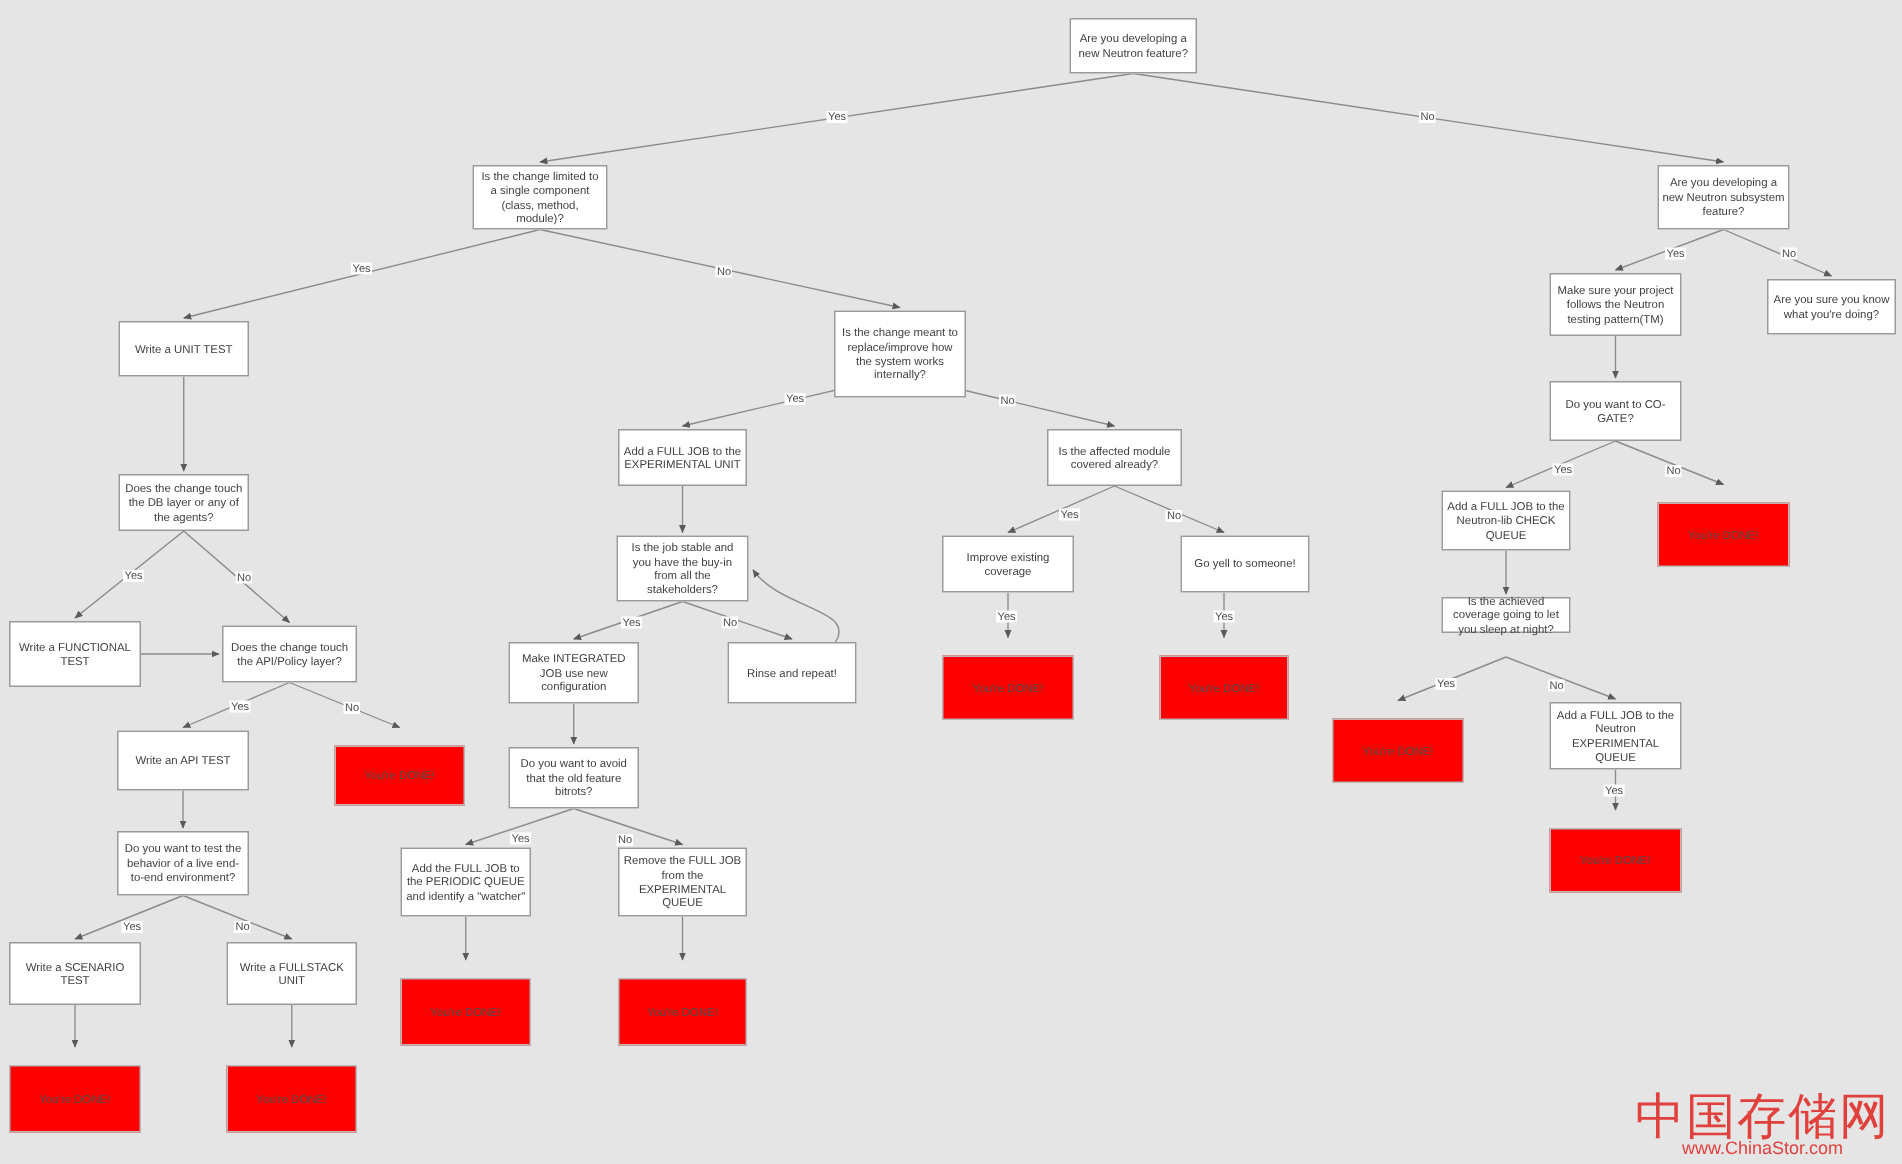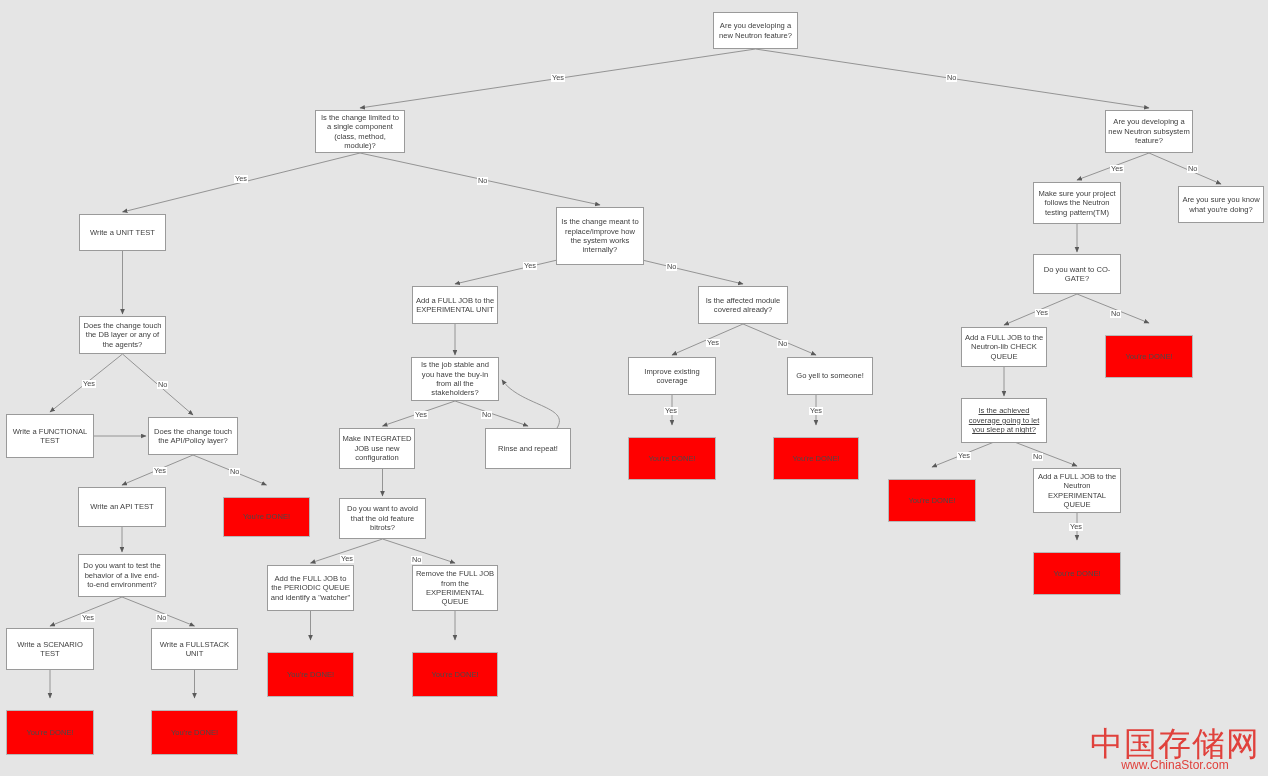--- a/index.html
+++ b/index.html
@@ -183,33 +183,33 @@
       </div>
       <div class="node done" style="left: 1105px; top: 325px; width: 88px; height: 43px;">
         <span>You're DONE!</span>
       </div>
       <div class="node" style="left: 78px; top: 487px; width: 88px; height: 40px;">
         <span>Write an API TEST</span>
       </div>
       <div class="node done" style="left: 223px; top: 487px; width: 87px; height: 40px;">
         <span>You're DONE!</span>
       </div>
-      <div class="node" style="left: 339px; top: 428px; width: 76px; height: 41px;">
+      <div class="node" style="left: 339px; top: 428px; width: 87px; height: 41px;">
         <span>Make INTEGRATED JOB use new configuration</span>
       </div>
       <div class="node" style="left: 485px; top: 428px; width: 86px; height: 41px;">
         <span>Rinse and repeat!</span>
       </div>
       <div class="node done" style="left: 628px; top: 427px; width: 88px; height: 43px;">
         <span>You're DONE!</span>
       </div>
       <div class="node done" style="left: 773px; top: 427px; width: 86px; height: 43px;">
         <span>You're DONE!</span>
       </div>
-      <div class="node" style="left: 961px; top: 398px; width: 86px; height: 45px; text-decoration: underline;">
+      <div class="node" style="left: 961px; top: 398px; width: 86px; height: 24px;">
         <span>Is the achieved coverage going to let you sleep at night?</span>
       </div>
       <div class="node" style="left: 78px; top: 554px; width: 88px; height: 43px;">
         <span>Do you want to test the behavior of a live end-to-end environment?</span>
       </div>
       <div class="node done" style="left: 888px; top: 469px; width: 88px; height: 43px;">
         <span>You're DONE!</span>
       </div>
       <div class="node" style="left: 1033px; top: 468px; width: 88px; height: 45px; justify-content: center;">
         <span>Add a FULL JOB to the Neutron EXPERIMENTAL QUEUE</span>

